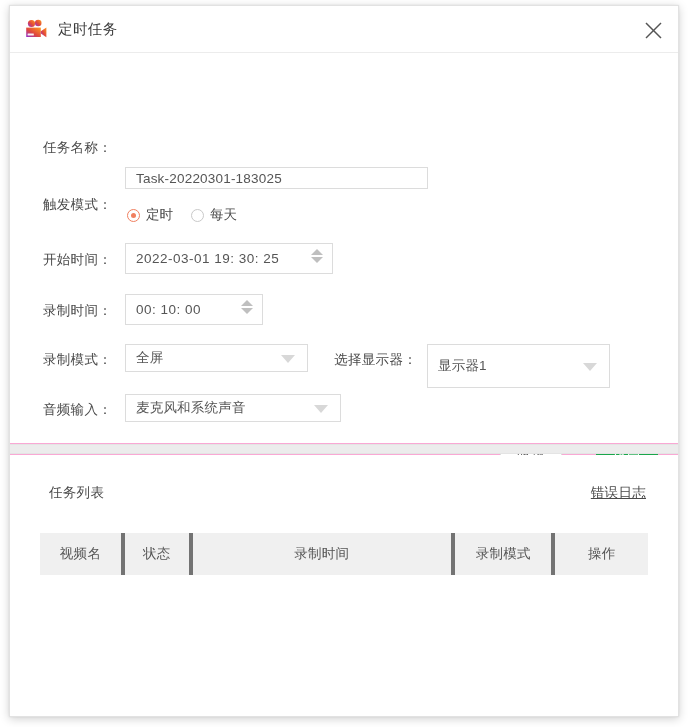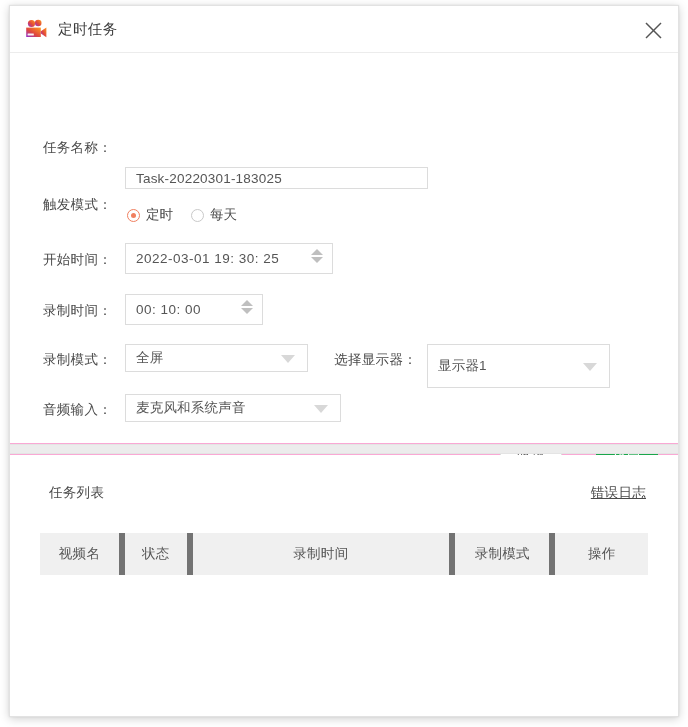--- a/index.html
+++ b/index.html
@@ -191,21 +191,21 @@
     width: 608px; height: 42px;
     background: #f0f0f0;
     display: flex;
   }
   .th {
     display: flex;
     align-items: center;
     justify-content: center;
     font-size: 13.5px;
     color: #555;
-    border-right: 6px solid #737373;
+    border-right: 4px solid #737373;
     letter-spacing: 0.3px;
     height: 100%;
   }
   .th:last-child { border-right: none; }
 </style>
 </head>
 <body>
 
 <div id="window">
 

